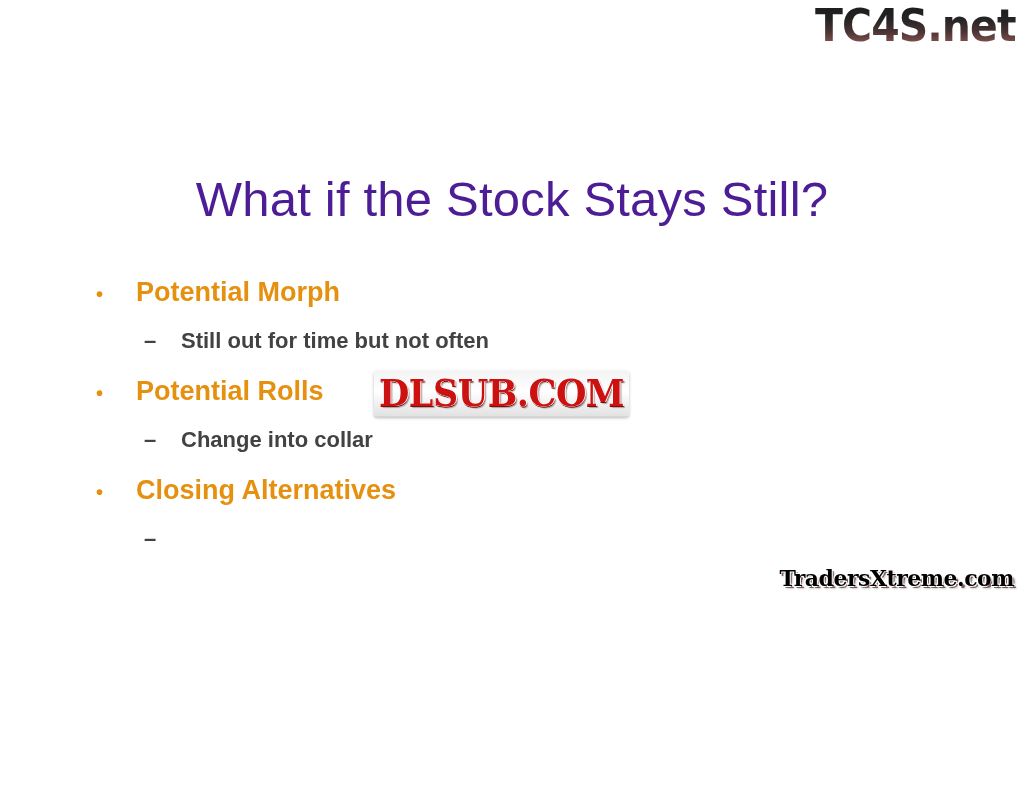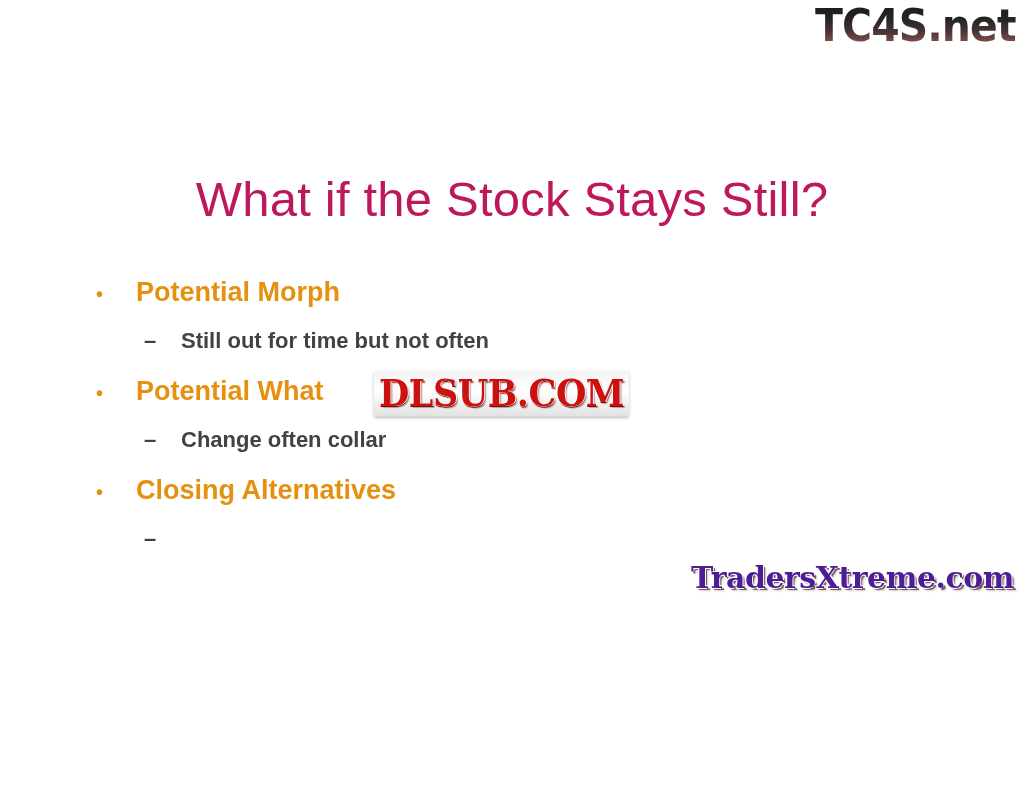--- a/index.html
+++ b/index.html
@@ -45,21 +45,21 @@
     user-select: none;
   }
 
   
   #slide-title {
     position: absolute;
     left: 0;
     right: 0;
     top: 136px;
     text-align: center;
-    color: #be185d;
+    color: #4c1d95;
     font-size: 49px;
     line-height: 60px;
     font-weight: normal;
     letter-spacing: 0.2px;
     white-space: nowrap;
   }
 
   
   #body-list {
     position: absolute;
@@ -133,24 +133,24 @@
        2px 2px 1px rgba(0,0,0,0.30);
   }
 
   
   #watermark-traders {
     position: absolute;
     right: 10px;
     bottom: 6px;
     font-family: "DejaVu Serif", serif;
     font-weight: bold;
-    font-size: 30px;
+    font-size: 22px;
     line-height: 36px;
     letter-spacing: -0.5px;
-    color: #4c1d95;
+    color: #000000;
     white-space: nowrap;
     user-select: none;
     text-shadow:
       -1px -1px 0 #ffffff,
        1px -1px 0 #ffffff,
       -1px  1px 0 #ffffff,
        2px  2px 0 rgba(70,20,20,0.65),
        3px  3px 2px rgba(0,0,0,0.20);
   }
 </style>
@@ -172,25 +172,25 @@
       </div>
       <div class="bullet-l2">
         <span class="marker">–</span>
         <span>Still out for time but not often</span>
       </div>
     </div>
 
     <div class="bullet-group gap-after">
       <div class="bullet-l1">
         <span class="marker">•</span>
-        <span>Potential What</span>
+        <span>Potential Rolls</span>
       </div>
       <div class="bullet-l2">
         <span class="marker">–</span>
-        <span>Change often collar</span>
+        <span>Change into collar</span>
       </div>
     </div>
 
     <div class="bullet-group">
       <div class="bullet-l1">
         <span class="marker">•</span>
         <span>Closing Alternatives</span>
       </div>
       <div class="bullet-l2">
         <span class="marker">–</span>

